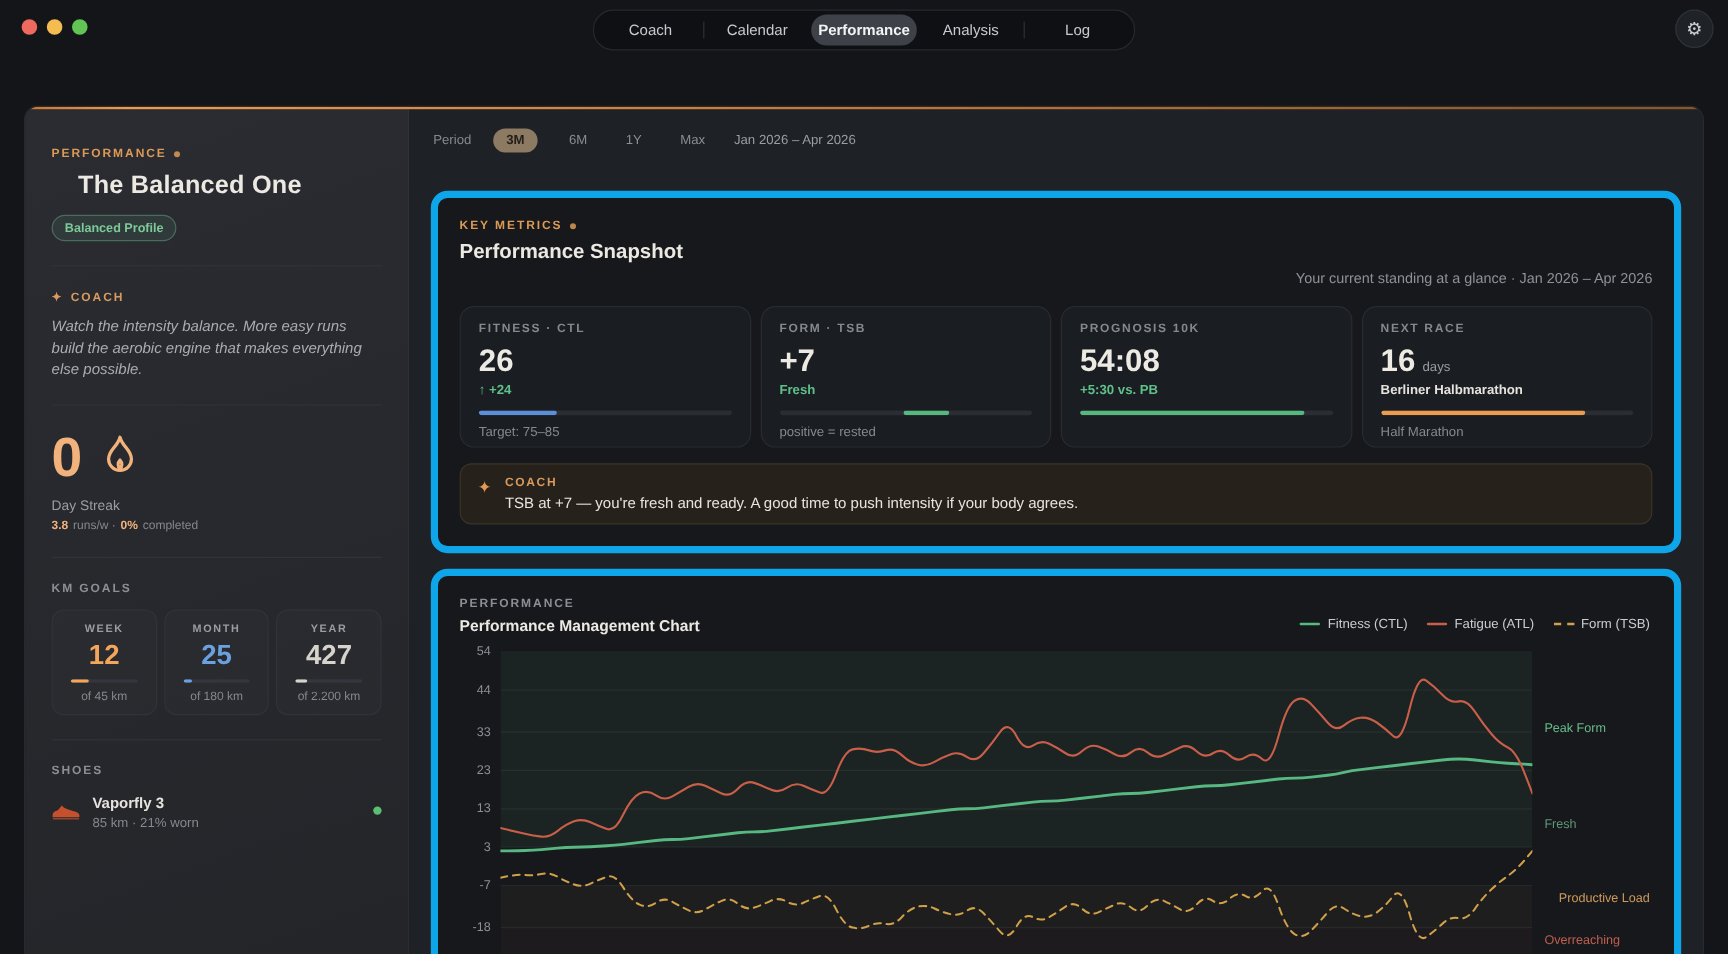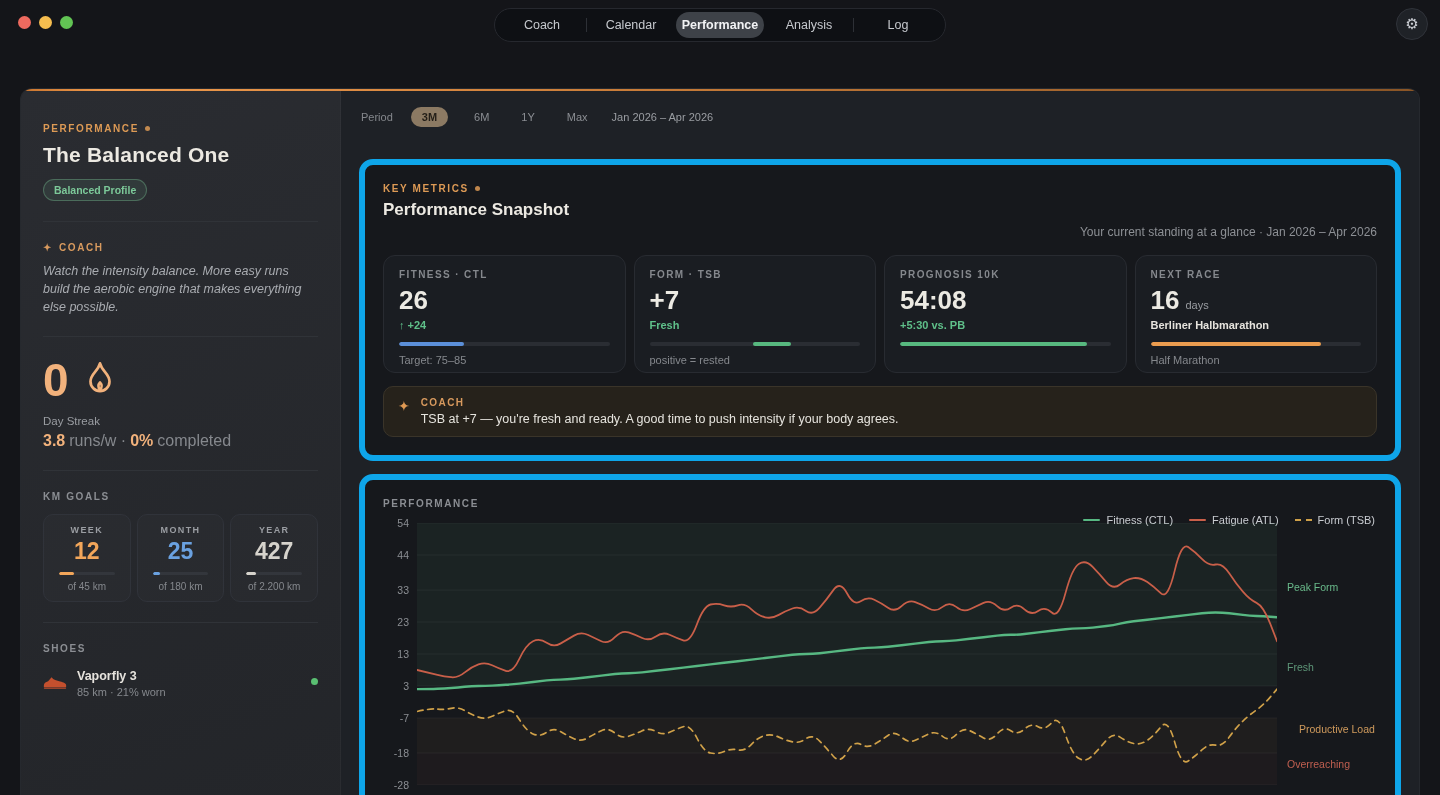--- a/index.html
+++ b/index.html
@@ -29,32 +29,32 @@
     border:1px solid rgba(255,255,255,0.04); }
   .card::before { content:""; position:absolute; top:0; left:0; right:0; height:2px; z-index:5;
     background:linear-gradient(90deg,#c9752f,#f09a4c 6%,#c77b38 45%,#8a5526 100%); }
 
   
   .sidebar { width:320px; flex:0 0 320px; background:linear-gradient(160deg,#2a2c31,#232529);
     border-right:1px solid rgba(255,255,255,0.03); padding:34px 22px 20px 22px; }
   .eyebrow { font-size:10px; font-weight:bold; letter-spacing:1.6px; color:#dd9a55;
     display:flex; align-items:center; gap:6px; }
   .eyebrow .dot { width:5px; height:5px; border-radius:50%; background:#dd9a55; opacity:.85; }
-  .side-title { margin-top:9px; font-size:21px; font-weight:800; color:#ece9e2; letter-spacing:.2px; }
+  .side-title { margin-top:9px; font-size:21px; font-weight:800; color:#ece9e2; letter-spacing:.2px;margin-left:22px; }
   .badge { display:inline-block; margin-top:12px; font-size:10.5px; font-weight:bold; color:#7cc999;
     background:rgba(124,201,153,0.10); border:1px solid rgba(124,201,153,0.35);
     padding:4px 10px; border-radius:999px; }
   .rule { border:none; border-top:1px solid #303338; margin:20px 0; }
   .coach-eyebrow { font-size:10px; font-weight:bold; letter-spacing:1.6px; color:#d89a5e;
     display:flex; align-items:center; gap:6px; }
   .coach-quote { margin-top:9px; font-size:12.5px; font-style:italic; color:#a9acb1; line-height:1.45; }
   .streak-row { display:flex; align-items:center; gap:12px; }
   .streak-num { font-size:46px; font-weight:800; color:#f2b27c; line-height:1; }
   .streak-label { margin-top:12px; font-size:11.5px; color:#9a9da2; }
-  .streak-stats { margin-top:5px; font-size:16px; color:#85888d; display:flex; gap:4px; align-items:flex-end; }
+  .streak-stats { margin-top:5px; font-size:10px; color:#85888d; display:flex; gap:4px; align-items:flex-end; }
   .streak-stats b { color:#f2b27c; }
   .mini-eyebrow { font-size:10px; font-weight:bold; letter-spacing:1.6px; color:#8b8e93; }
   .goals { display:flex; gap:6px; margin-top:12px; }
   .goal-card { flex:1; border:1px solid #30333a; background:rgba(255,255,255,0.015);
     border-radius:10px; padding:10px 8px 9px; text-align:center; }
   .goal-period { font-size:9px; font-weight:bold; letter-spacing:1.4px; color:#9a9da2; }
   .goal-value { margin-top:4px; font-size:23px; font-weight:800; line-height:1.1; }
   .goal-track { margin:7px auto 0; width:80%; height:3px; border-radius:2px; background:#33363c; overflow:hidden; }
   .goal-fill { height:100%; border-radius:2px; }
   .goal-of { margin-top:6px; font-size:10px; color:#85888d; }
@@ -290,20 +290,21 @@
             <span class="spark">✦</span>
             <div>
               <div class="callout-label">COACH</div>
               <div class="callout-msg">TSB at +7 — you're fresh and ready. A good time to push intensity if your body agrees.</div>
             </div>
           </div>
         </div>
 
         <div class="panel chart-panel">
           <div class="mini-eyebrow">PERFORMANCE</div>
+          <div class="panel-title" style="font-size:13px; margin-top:5px;">Performance Management Chart</div>
           <div class="legend">
             <span class="legend-item">
               <span class="sw-line" style="background: rgb(87, 184, 130);"></span>
               <span>Fitness (CTL)</span>
             </span>
             <span class="legend-item">
               <span class="sw-line" style="background: rgb(201, 95, 73);"></span>
               <span>Fatigue (ATL)</span>
             </span>
             <span class="legend-item">

